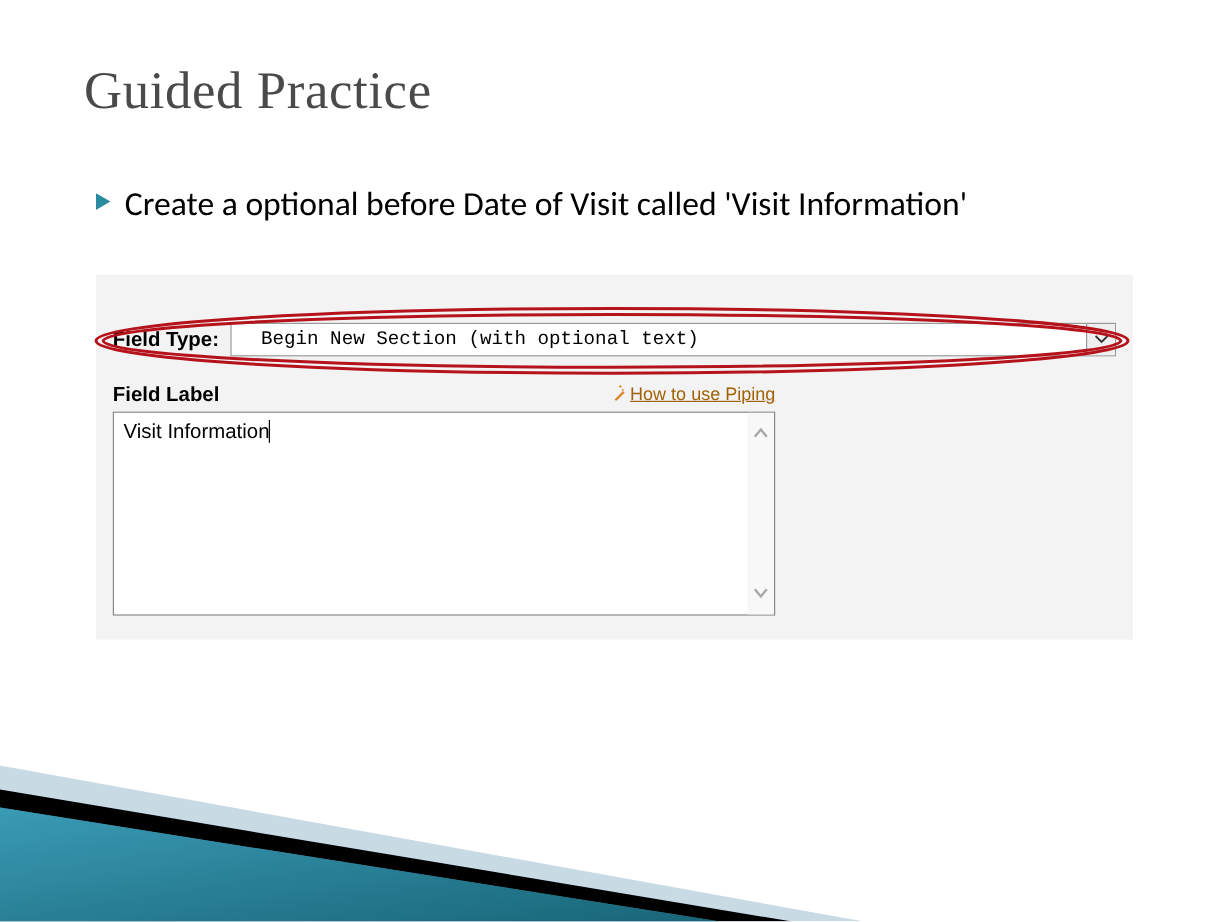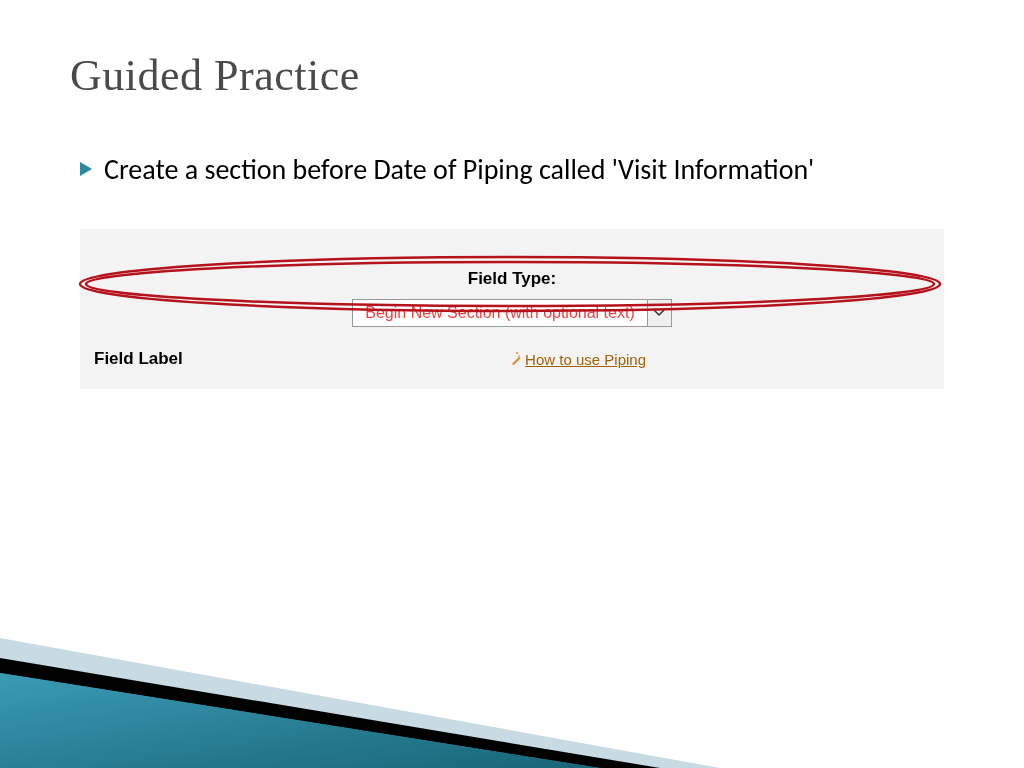--- a/index.html
+++ b/index.html
@@ -45,43 +45,42 @@
       background: #f3f3f3;
       padding: 40px 14px 20px 14px;
       position: relative;
     }
     .field-type-row {
       display: flex;
       align-items: center;
       gap: 10px;
       position: relative;
       z-index: 2;
-      flex-direction: column;
     }
     .field-type-label {
       font-family: Arial, sans-serif;
       font-size: 17px;
       font-weight: bold;
       color: #000;
       white-space: nowrap;
     }
     .field-type-select {
       flex: 1;
       display: flex;
       align-items: stretch;
       background: white;
       border: 1px solid #999;
       height: 28px;
     }
     .field-type-select-text {
       flex: 1;
-      padding: 4px 12px;
-      font-family: Liberation Sans, sans-serif;
+      padding: 4px 24px;
+      font-family: Liberation Mono, monospace;
       font-size: 16px;
-      color: #ef4444;
+      color: #000000;
     }
     .field-type-select-arrow {
       width: 24px;
       background: #efefef;
       border-left: 1px solid #999;
       display: flex;
       align-items: center;
       justify-content: center;
     }
     .emphasis-ellipse {
@@ -89,21 +88,21 @@
       top: 24px;
       left: -5px;
       right: -5px;
       height: 62px;
       z-index: 3;
       pointer-events: none;
     }
     .field-label-row {
       margin-top: 22px;
       display: flex;
-      align-items: flex-end;
+      align-items: center;
       justify-content: space-between;
       width: 552px;
     }
     .field-label-text {
       font-family: Arial, sans-serif;
       font-size: 17px;
       font-weight: bold;
       color: #000;
     }
     .piping-link {
@@ -161,21 +160,21 @@
 
 <h1 class="slide-title">Guided Practice</h1>
 
 <div class="bullet-container">
   <div class="bullet-item">
     <span class="bullet-icon">
       <svg width="12" height="14" viewBox="0 0 12 14">
         <polygon points="0,0 12,7 0,14" fill="#2a8a9e"></polygon>
       </svg>
     </span>
-    <span class="bullet-text">Create a section before Date of Piping called 'Visit Information'</span>
+    <span class="bullet-text">Create a optional before Date of Visit called 'Visit Information'</span>
   </div>
 </div>
 
 <div class="form-panel">
   <svg class="emphasis-ellipse" viewBox="0 0 870 62" preserveAspectRatio="none">
     <ellipse cx="435" cy="31" rx="430" ry="27" fill="none" stroke="#b5121b" stroke-width="2.5"></ellipse>
     <ellipse cx="435" cy="31" rx="424" ry="22" fill="none" stroke="#b5121b" stroke-width="2.5"></ellipse>
   </svg>
 
   <div class="field-type-row">
@@ -197,20 +196,37 @@
         <svg width="15" height="15" viewBox="0 0 15 15">
           <rect x="2" y="11" width="10" height="2" transform="rotate(-45 7.5 7.5)" fill="#d98b2b"></rect>
           <circle cx="11" cy="3" r="1" fill="#d98b2b"></circle>
           <circle cx="13" cy="6" r="0.8" fill="#d98b2b"></circle>
         </svg>
       </span>
       <a href="#">How to use Piping</a>
     </span>
   </div>
 
+  <div class="textarea-wrapper">
+    <div class="textarea-content">
+      <span>Visit Information</span><span class="textarea-cursor"></span>
+    </div>
+    <div class="textarea-scrollbar">
+      <span>
+        <svg width="14" height="10" viewBox="0 0 14 10">
+          <polyline points="2,8 7,2 12,8" fill="none" stroke="#a8a8a8" stroke-width="2"></polyline>
+        </svg>
+      </span>
+      <span>
+        <svg width="14" height="10" viewBox="0 0 14 10">
+          <polyline points="2,2 7,8 12,2" fill="none" stroke="#a8a8a8" stroke-width="2"></polyline>
+        </svg>
+      </span>
+    </div>
+  </div>
 </div>
 
 <svg class="footer-decoration" viewBox="0 0 1024 130" preserveAspectRatio="none">
   <polygon points="0,0 720,130 0,130" fill="#c8dae4"></polygon>
   <polygon points="0,20 660,130 0,130" fill="#000000"></polygon>
   <polygon points="0,35 600,130 0,130" fill="#237a91"></polygon>
   <polygon points="0,35 600,130 0,130" fill="url(#tealgrad)"></polygon>
   <defs>
     <linearGradient id="tealgrad" x1="0%" y1="0%" x2="100%" y2="100%">
       <stop offset="0%" stop-color="#3a9bb5"></stop>

